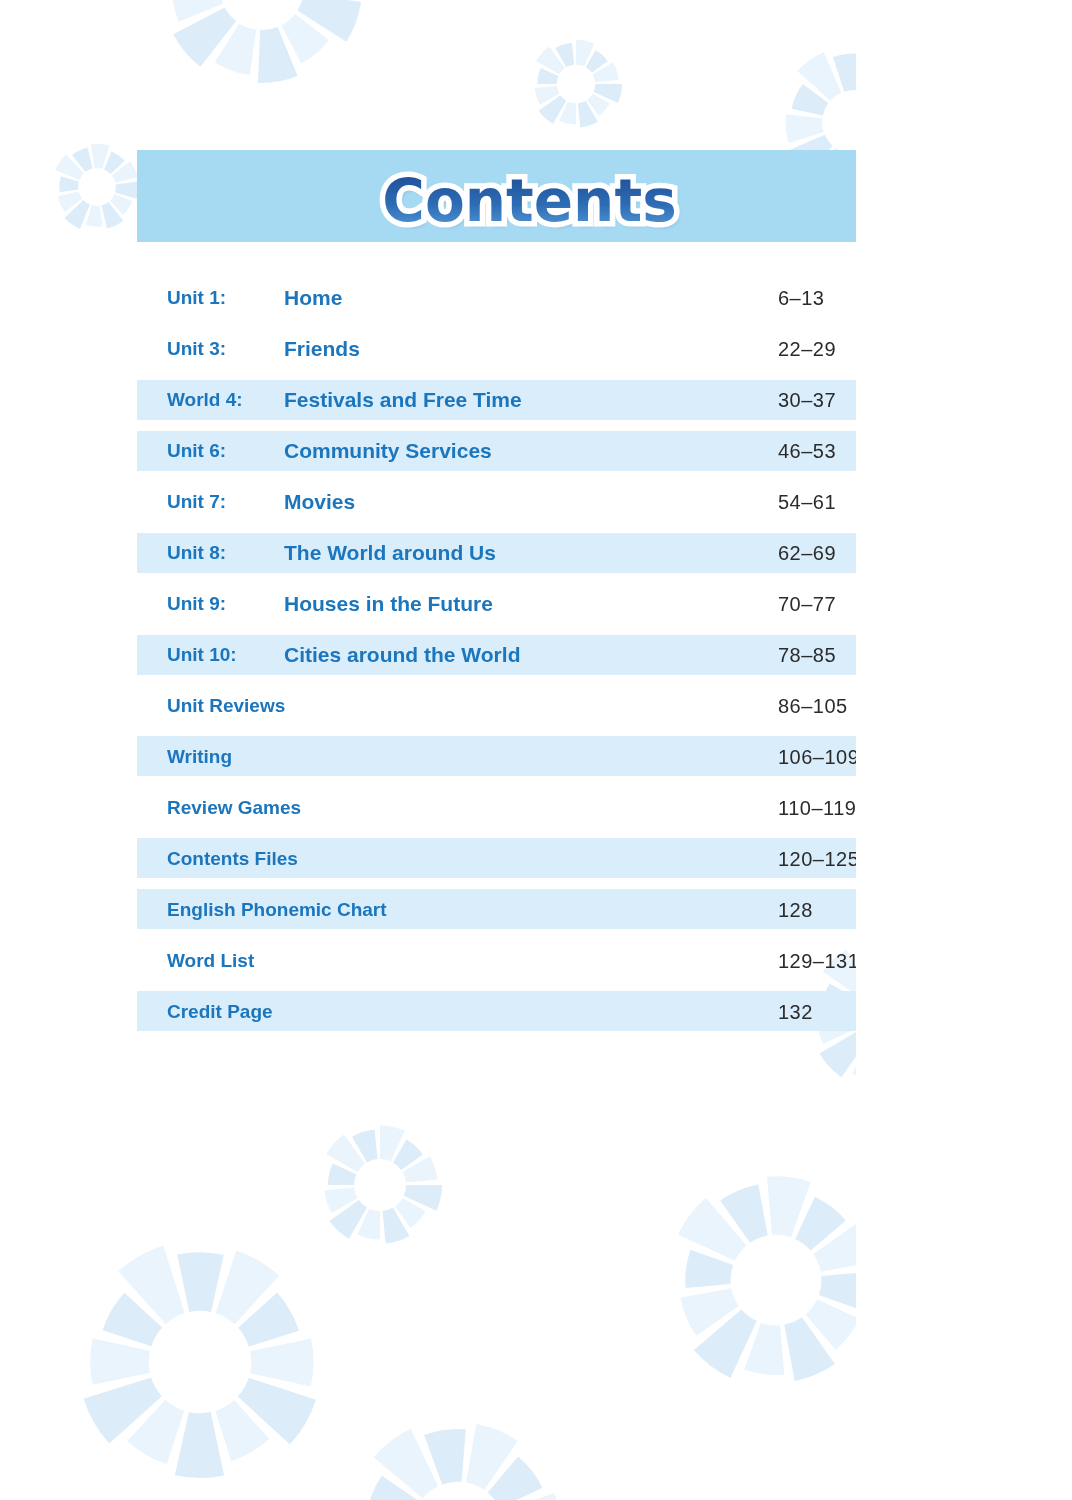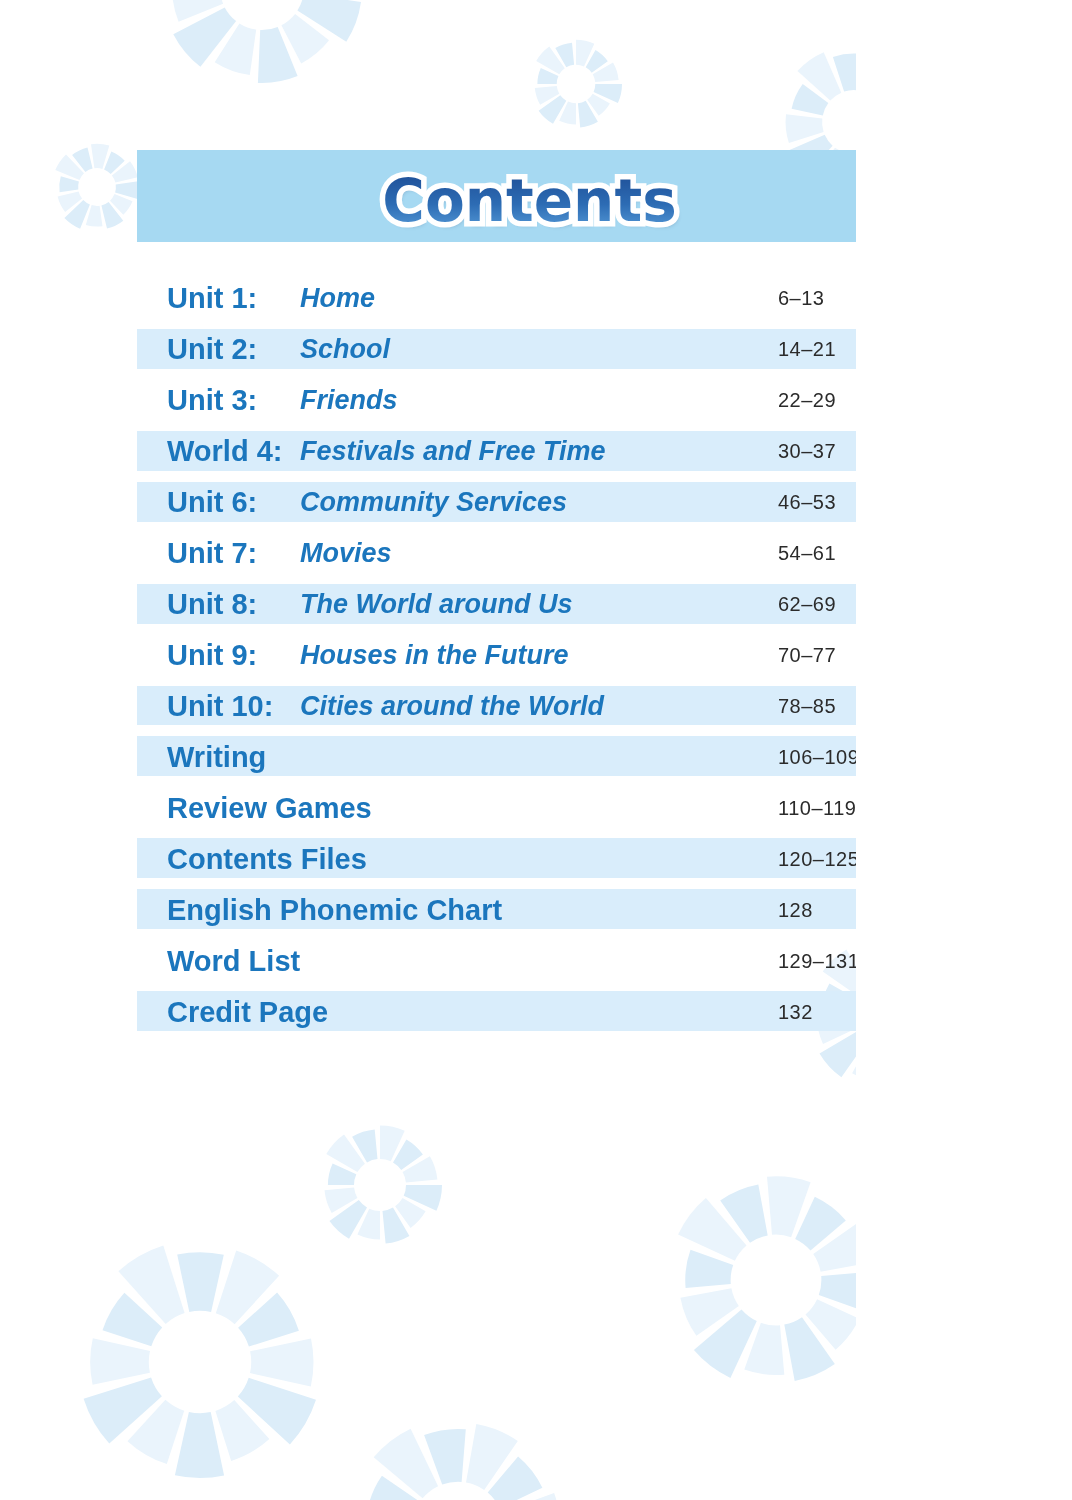--- a/index.html
+++ b/index.html
@@ -81,29 +81,28 @@
   .cell {
     position: absolute;
     top: 50%;
     transform: translateY(-50%);
     white-space: nowrap;
   }
   .cell.label {
     left: 30px;
     color: var(--label-blue, #1b76bd);
     font-weight: bold;
-    font-size: 29px;
+    font-size: 19px;
     text-align: right;
   }
   .cell.title {
-    left: 163px;
+    left: 147px;
     color: var(--label-blue, #1b76bd);
     font-weight: bold;
-    font-size: 27px;
-    font-style: italic;
+    font-size: 21px;
   }
   .cell.pages {
     left: 641px;
     color: var(--page-num, #2b2b2b);
     font-weight: 400;
     font-size: 20px;
     letter-spacing: 0.5px;
   }
 </style>
 </head>
@@ -286,25 +285,20 @@
         <span class="banner-outline" aria-hidden="true">Contents</span>
         <span class="banner-fill">Contents</span>
       </div>
     </header>
     <div class="toc" id="toc">
         <div class="row">
     <span class="cell label">Unit 1:</span>
     <span class="cell title">Home</span>
     <span class="cell pages">6–13</span>
   </div>
-        <div class="row shaded">
-    <span class="cell label">Unit 2:</span>
-    <span class="cell title">School</span>
-    <span class="cell pages">14–21</span>
-  </div>
         <div class="row">
     <span class="cell label">Unit 3:</span>
     <span class="cell title">Friends</span>
     <span class="cell pages">22–29</span>
   </div>
         <div class="row shaded">
     <span class="cell label">World 4:</span>
     <span class="cell title">Festivals and Free Time</span>
     <span class="cell pages">30–37</span>
   </div>
@@ -326,20 +320,25 @@
         <div class="row">
     <span class="cell label">Unit 9:</span>
     <span class="cell title">Houses in the Future</span>
     <span class="cell pages">70–77</span>
   </div>
         <div class="row shaded">
     <span class="cell label">Unit 10:</span>
     <span class="cell title">Cities around the World</span>
     <span class="cell pages">78–85</span>
   </div>
+        <div class="row">
+    <span class="cell label">Unit Reviews</span>
+    <span class="cell title"></span>
+    <span class="cell pages">86–105</span>
+  </div>
         <div class="row shaded">
     <span class="cell label">Writing</span>
     <span class="cell title"></span>
     <span class="cell pages">106–109</span>
   </div>
         <div class="row">
     <span class="cell label">Review Games</span>
     <span class="cell title"></span>
     <span class="cell pages">110–119</span>
   </div>

